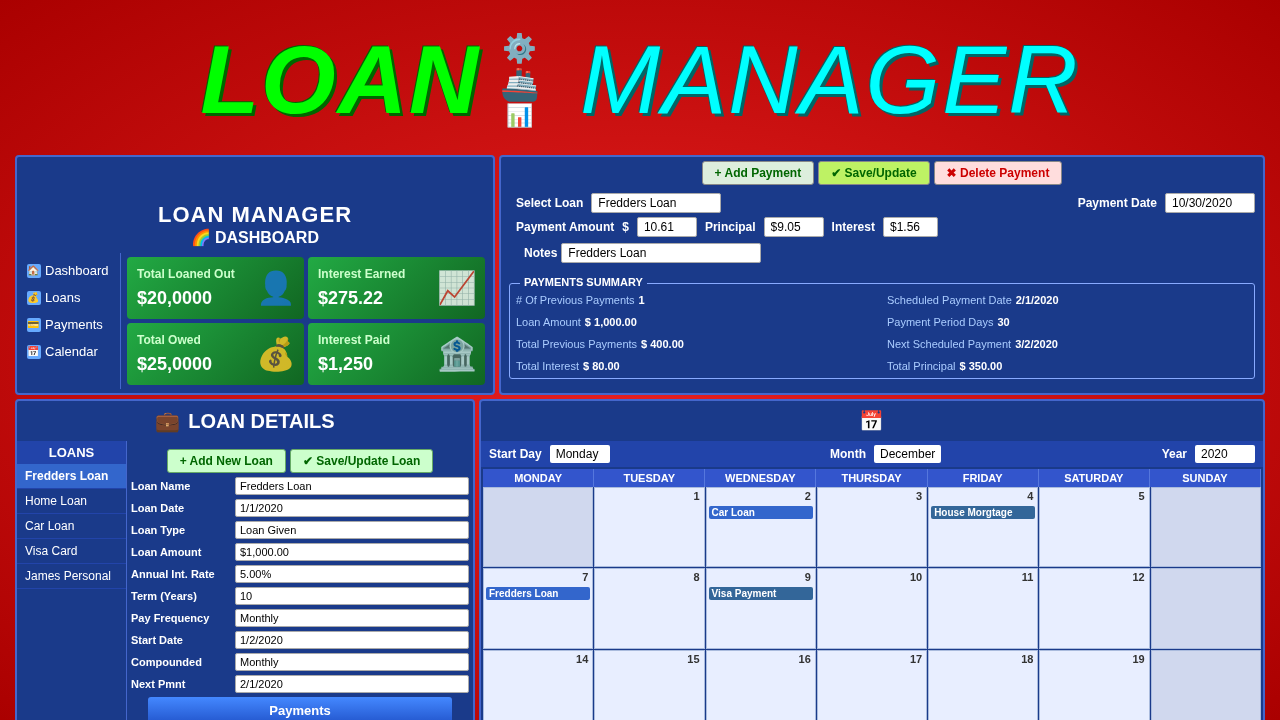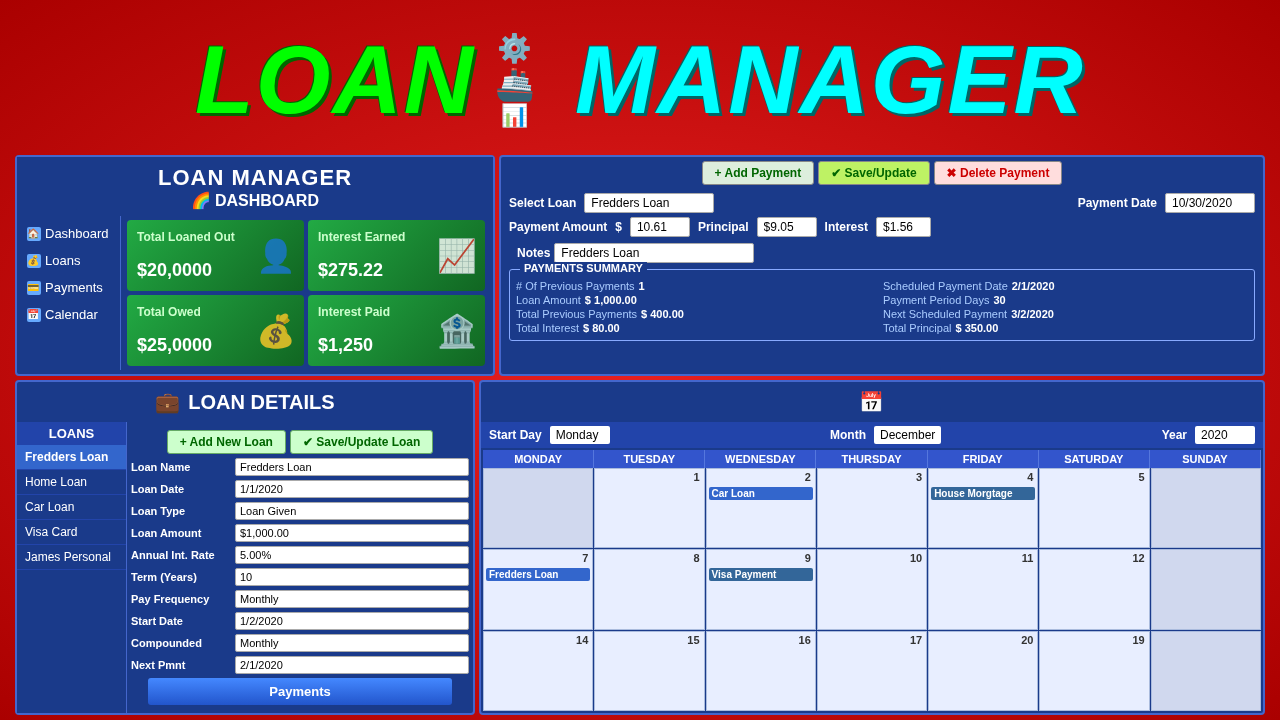--- a/index.html
+++ b/index.html
@@ -34,21 +34,21 @@
       font-size: 96px;
       font-weight: 900;
       color: #00ff00;
       text-shadow: 3px 3px 0 #006600, -1px -1px 0 #006600;
       font-style: italic;
       letter-spacing: 2px;
     }
 
     .title-manager {
       font-size: 96px;
-      font-weight: 700;
+      font-weight: 400;
       color: #00ffff;
       text-shadow: 3px 3px 0 #006666, -1px -1px 0 #006666;
       font-style: italic;
       letter-spacing: 2px;
       margin-left: 20px;
     }
 
     .title-icons {
       display: flex;
       flex-direction: column;
@@ -84,20 +84,21 @@
       width: 480px;
       flex-shrink: 0;
       display: flex;
       flex-direction: column;
     }
 
     .dashboard-header {
       background: #1a3a8a;
       text-align: center;
       padding: 8px 0 2px;
+      margin-top: 37px;
     }
 
     .dashboard-title {
       font-size: 22px;
       font-weight: bold;
       color: white;
       letter-spacing: 1px;
     }
 
     .dashboard-sub {
@@ -226,20 +227,21 @@
 
     .btn-add { background: #ddeedd; color: #006600; }
     .btn-save { background: #bef264; color: #006600; }
     .btn-delete { background: #ffdddd; color: #cc0000; }
 
     .payments-form {
       padding: 4px 8px;
       display: flex;
       flex-direction: column;
       gap: 4px;
+      margin-left: 7px;
     }
 
     .form-row {
       display: flex;
       align-items: center;
       gap: 8px;
     }
 
     .form-label {
       color: white;
@@ -250,42 +252,42 @@
 
     .form-input {
       background: white;
       border: 1px solid #aaa;
       padding: 2px 6px;
       font-size: 12px;
       border-radius: 2px;
     }
 
     .payments-summary {
-      margin: 0 8px;
+      margin: 14px 8px;
       border: 1px solid #88aaff;
       border-radius: 3px;
       padding: 6px;
       position: relative;
     }
 
     .summary-title {
       position: absolute;
       top: -8px;
       left: 10px;
       background: #1a3a8a;
       color: white;
       font-size: 11px;
       font-weight: bold;
       padding: 0 4px;
     }
 
     .summary-grid {
       display: grid;
       grid-template-columns: 1fr 1fr;
-      gap: 2px;
+      gap: 10px;
       margin-top: 4px;
     }
 
     .summary-row {
       display: flex;
       align-items: center;
       gap: 4px;
     }
 
     .summary-label {
@@ -828,21 +830,21 @@
             <div class="cal-cell">
               <span class="cal-cell-num">15</span>
             </div>
             <div class="cal-cell">
               <span class="cal-cell-num">16</span>
             </div>
             <div class="cal-cell">
               <span class="cal-cell-num">17</span>
             </div>
             <div class="cal-cell">
-              <span class="cal-cell-num">20</span>
+              <span class="cal-cell-num">18</span>
             </div>
             <div class="cal-cell">
               <span class="cal-cell-num">19</span>
             </div>
             <div class="cal-cell cal-cell-empty"></div>
           </div>
         </div>
       </div>
     </div>
 

